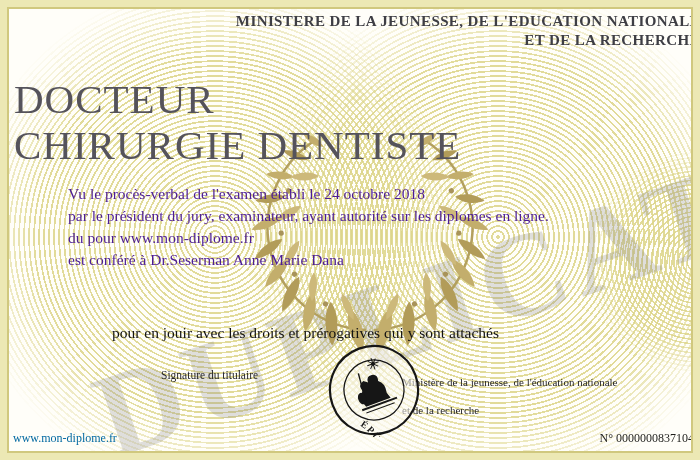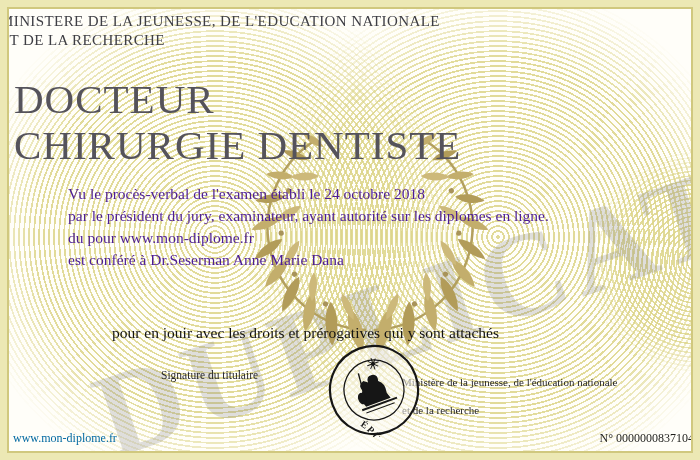--- a/index.html
+++ b/index.html
@@ -25,22 +25,22 @@
     font-size:120px; letter-spacing:6px; color:#8f8f8f; opacity:.28;
     transform:rotate(-19deg); transform-origin:0 50%; font-weight:bold;
   }
 
   .wreath { position:absolute; z-index:2; left:235px; top:105px; }
 
   .frame-band { position:absolute; inset:0; border:7px solid #ece8b4; z-index:7; pointer-events:none; }
   .frame-line { position:absolute; inset:7px; border:2px solid #d0c87e; z-index:7; pointer-events:none; }
 
   .header {
-    position:absolute; z-index:3; top:12px; left:0; width:700px; text-align:left;
-    font-size:15px; line-height:19px; letter-spacing:.4px; color:#3e3e44;
+    position:absolute; z-index:3; top:12px; left:0; width:700px; text-align:right;
+    font-size:15px; line-height:19px; letter-spacing:.4px; color:#3e3e44;font-weight:bold;
   }
   .title {
     position:absolute; z-index:3; top:76px; left:0; width:700px; text-align:left;
     font-size:41px; line-height:46px; letter-spacing:1px; color:#55535b;margin-left:14px;
   }
   .body-text {
     position:absolute; z-index:3; left:68px; top:183px;
     font-size:15.5px; line-height:22px; color:#4c1d95;
   }
   .rights-line {

